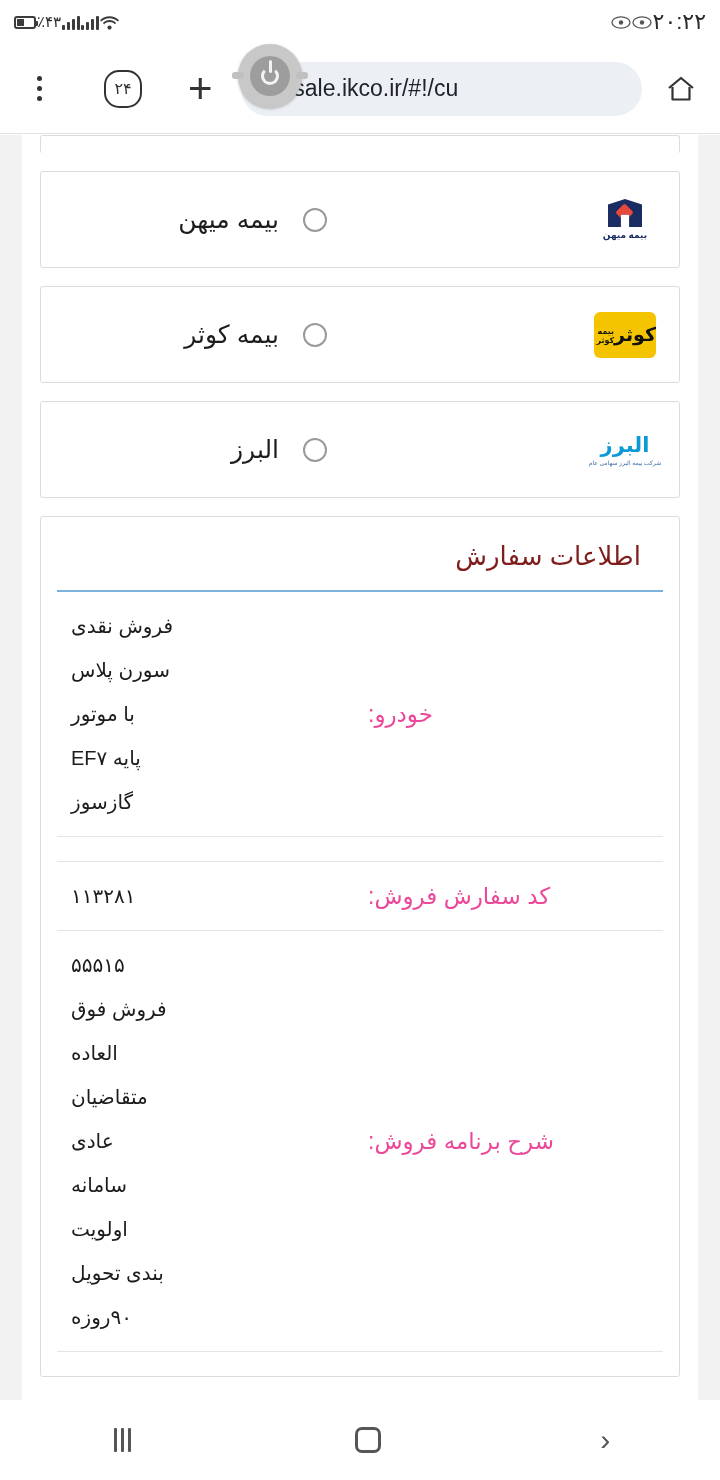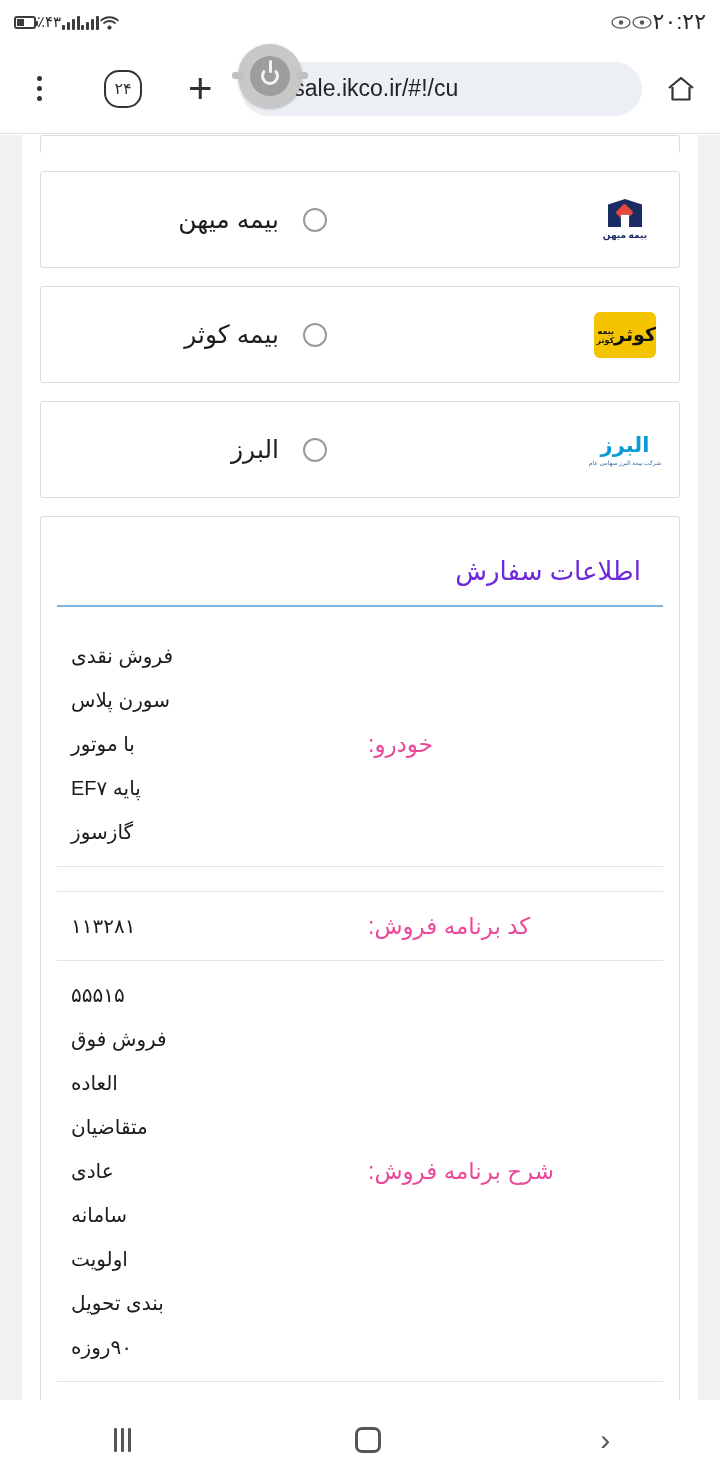--- a/index.html
+++ b/index.html
@@ -342,26 +342,26 @@
   .order-card {
     margin: 16px 18px 0 18px;
     border: 1px solid #dcdcdc;
     border-radius: 3px;
     background: #fff;
     direction: rtl;
     box-sizing: border-box;
     padding: 0 0 0 0;
   }
   .order-title {
-    color: #6d28d9;
+    color: #7f1d1d;
     font-size: 26px;
     text-align: right;
     padding: 24px 22px 18px 22px;
     border-bottom: 2px solid #7eb3dd;
-    margin: 15px 16px;
+    margin: 0 16px;
   }
   .kv {
     display: flex;
     direction: rtl;
     border-bottom: 1px solid #e4e4e4;
     align-items: flex-start;
     padding: 12px 0;
     margin: 0 16px;
   }
   .kv:last-child { border-bottom: none; }
@@ -556,21 +556,21 @@
 سورن پلاس
 با موتور
 پایه EF۷
 گازسوز</div>
       </div>
 
       <div class="kv">
       </div>
 
       <div class="kv">
-        <div class="k">کد برنامه فروش:</div>
+        <div class="k">کد سفارش فروش:</div>
         <div class="v">۱۱۳۲۸۱</div>
       </div>
 
       <div class="kv">
         <div class="k">شرح برنامه فروش:</div>
         <div class="v">۵۵۵۱۵
 فروش فوق
 العاده
 متقاضیان
 عادی

